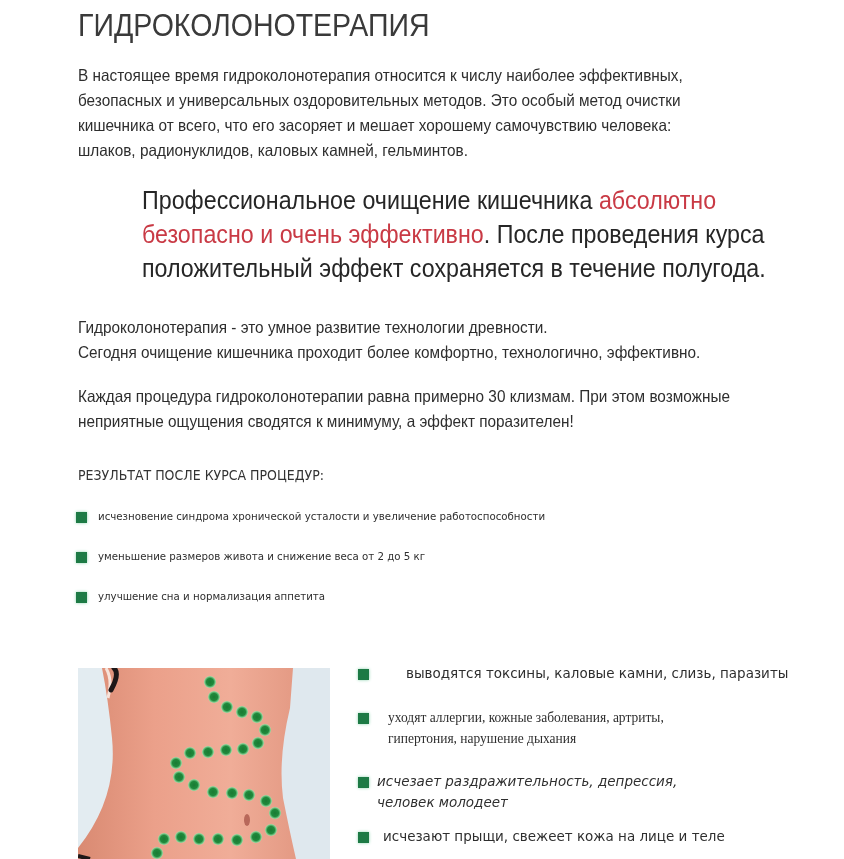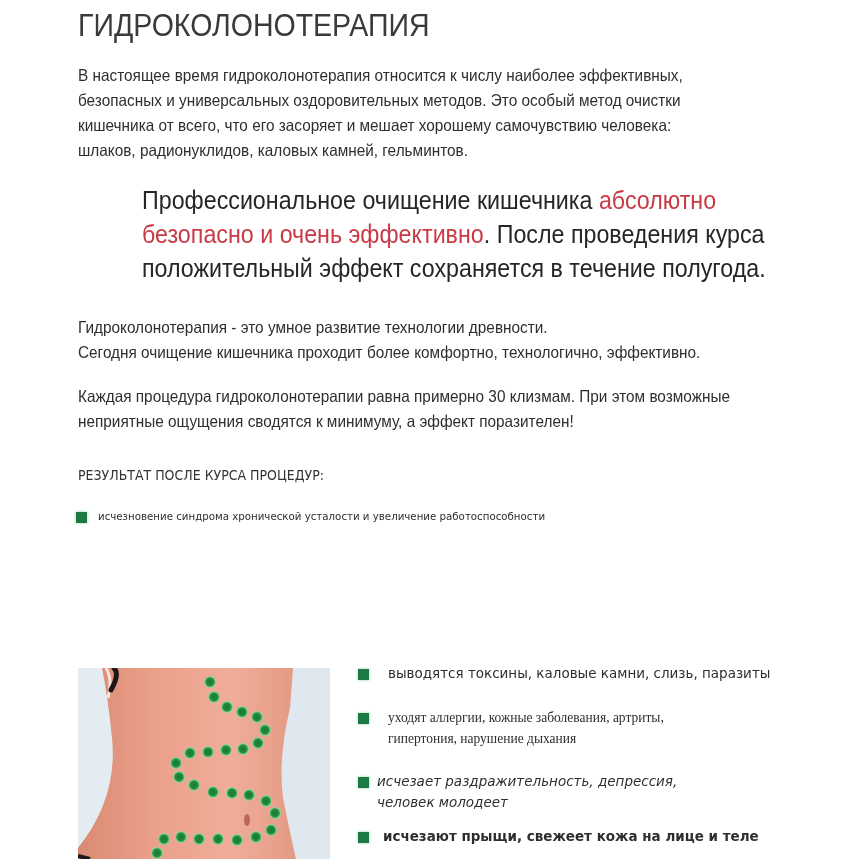--- a/index.html
+++ b/index.html
@@ -86,20 +86,22 @@
 
 <div class="para p-proc">
   <span class="line">Каждая процедура гидроколонотерапии равна примерно 30 клизмам. При этом возможные</span>
   <span class="line">неприятные ощущения сводятся к минимуму, а эффект поразителен!</span>
 </div>
 
 <div class="results-heading">РЕЗУЛЬТАТ ПОСЛЕ КУРСА ПРОЦЕДУР:</div>
 
 <ul class="bullets">
   <li><span class="bullet-sq"></span><span class="txt">исчезновение синдрома хронической усталости и увеличение работоспособности</span></li>
+  <li><span class="bullet-sq"></span><span class="txt">уменьшение размеров живота и снижение веса от 2 до 5 кг</span></li>
+  <li><span class="bullet-sq"></span><span class="txt">улучшение сна и нормализация аппетита</span></li>
 </ul>
 
 <div class="photo">
   <svg width="252" height="191" viewBox="0 0 252 191">
     <defs>
       <linearGradient id="skin" x1="0" y1="0" x2="1" y2="0">
         <stop offset="0" stop-color="#d98a72"></stop>
         <stop offset="0.35" stop-color="#eba08a"></stop>
         <stop offset="0.7" stop-color="#f0ad98"></stop>
         <stop offset="1" stop-color="#e49a84"></stop>
@@ -143,17 +145,17 @@
       <circle cx="140" cy="171" r="6"></circle>
       <circle cx="121" cy="171" r="6"></circle>
       <circle cx="103" cy="169" r="6"></circle>
       <circle cx="86" cy="171" r="6"></circle>
       <circle cx="79" cy="185" r="6"></circle>
     </g>
   </svg>
 </div>
 
 <ul class="bullets2">
-  <li style="top:0px;padding-left:30px;"><span class="bullet-sq"></span><span class="txt"><span class="line">выводятся токсины, каловые камни, слизь, паразиты</span></span></li>
+  <li style="top:0px;padding-left:48px;"><span class="bullet-sq"></span><span class="txt"><span class="line">выводятся токсины, каловые камни, слизь, паразиты</span></span></li>
   <li style="top:44px;padding-left:30px;font-family:Liberation Serif, serif;"><span class="bullet-sq"></span><span class="txt"><span class="line">уходят аллергии, кожные заболевания, артриты,</span><span class="line">гипертония, нарушение дыхания</span></span></li>
   <li style="top:108px;padding-left:19px;font-style:italic;"><span class="bullet-sq"></span><span class="txt"><span class="line">исчезает раздражительность, депрессия,</span><span class="line">человек молодеет</span></span></li>
-  <li style="top:163px;padding-left:25px;font-weight:bold;"><span class="bullet-sq"></span><span class="txt"><span class="line">исчезают прыщи, свежеет кожа на лице и теле</span></span></li>
+  <li style="top:163px;padding-left:25px;"><span class="bullet-sq"></span><span class="txt"><span class="line">исчезают прыщи, свежеет кожа на лице и теле</span></span></li>
 </ul>
 
 </body></html>

